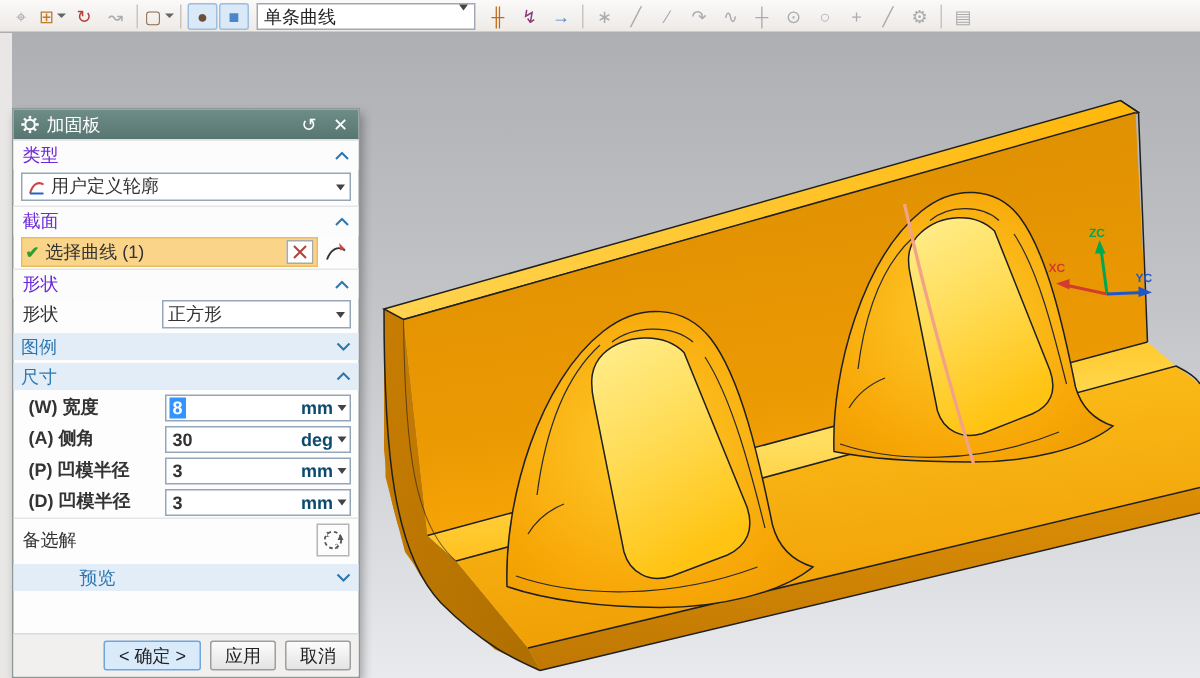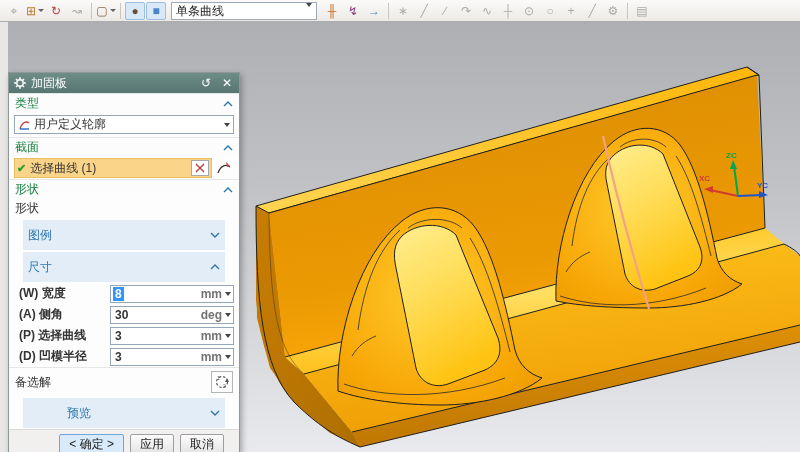--- a/index.html
+++ b/index.html
@@ -31,25 +31,25 @@
   
   .dialog { position:absolute; left:8px; top:72px; width:232px; height:380px;
     background:#FDFDFD; border:1px solid #8E9897; box-shadow:2px 3px 6px rgba(0,0,0,.3);
     display:flex; flex-direction:column; z-index:20; font-size:12px; color:#333; }
   .titlebar { height:20px; background:linear-gradient(#6E8D87,#577671); color:#fff;
     display:flex; align-items:center; gap:5px; padding:0 5px; flex:none; }
   .titlebar .title { font-size:12px; }
   .tb-btn { margin-left:auto; color:#fff; font-size:12px; width:14px; text-align:center; }
   .tb-btn + .tb-btn { margin-left:0; }
 
-  .sec-h { display:flex; align-items:center; height:20px; padding:0 6px; color:#15803d;
+  .sec-h { display:flex; align-items:center; height:20px; padding:0 6px; color:#6d28d9;
     flex:none; border-top:1px solid #E6E6E6; background:#FCFCFC; }
   .sec-h:first-of-type { border-top:none; }
   .chev { margin-left:auto; }
-  .sub-h { display:flex; align-items:center; height:30px; margin:1px 14px; padding:0 5px;
+  .sub-h { display:flex; align-items:center; height:18px; margin:1px 0; padding:0 5px;
     background:#E3EDF8; color:#2E77AE; flex:none; }
 
   .combo { display:flex; align-items:center; height:19px; border:1px solid #94A6B8;
     background:#fff; padding:0 3px; gap:3px; }
   .combo .tri { margin-left:auto; }
   .row { display:flex; align-items:center; padding:1px 5px 2px 6px; flex:none; }
   .row .combo { width:126px; margin-left:auto; }
   .type-row { padding:2px 5px 3px 5px; }
   .type-row .combo { width:100%; }
 
@@ -59,29 +59,29 @@
   .check { color:#2E9E2E; font-weight:bold; font-size:11px; }
   .mini-btn { width:18px; height:16px; background:#fff; border:1px solid #A9A9A9;
     display:flex; align-items:center; justify-content:center; margin-left:auto; }
   .pen-btn { width:20px; height:20px; display:flex; align-items:center; justify-content:center; }
 
   .dimrow { display:flex; align-items:center; height:21px; padding:0 5px 0 10px; flex:none;font-weight:bold; }
   .dimbox { margin-left:auto; width:124px; height:18px; border:1px solid #94A6B8; background:#fff;
     display:flex; align-items:center; padding:0 2px; }
   .dimbox .val { padding:0 2px; }
   .dimbox .val.sel { background:#3194FF; color:#fff; }
-  .dimbox .unit { margin-left:auto; color:#737373; padding-right:3px; }
+  .dimbox .unit { margin-left:auto; color:#0c4a6e; padding-right:3px; }
   .dimbox .tri { flex:none; }
 
   .alt-row { display:flex; align-items:center; padding:3px 6px; flex:none; }
   .alt-btn { margin-left:auto; width:22px; height:22px; border:1px solid #B5B5B5; background:#FCFCFC;
     display:flex; align-items:center; justify-content:center; }
 
   .footer { margin-top:auto; display:flex; justify-content:flex-end; gap:6px;
-    padding:4px 15px; background:#F1F0EF; border-top:1px solid #DADADA; flex:none; }
+    padding:4px 5px; background:#F1F0EF; border-top:1px solid #DADADA; flex:none; }
   .btn { height:20px; padding:0 9px; font-size:12px; color:#222;
     background:linear-gradient(#FCFCFC,#E4E4E4); border:1px solid #9E9EA0; border-radius:2px; }
   .btn.ok { background:#D9EAFB; border-color:#6FA6DC; }
 
   .left-strip { position:absolute; left:0; top:22px; width:8px; height:430px; background:#E8E7E5; z-index:15; }
 </style>
 </head>
 <body>
 
 <div class="toolbar">
@@ -333,20 +333,24 @@
   </div>
 
   <div class="sec-h">
     <span>形状</span>
     <svg class="chev" width="10" height="6">
       <path d="M1,5 L5,1 L9,5" fill="none" stroke="#2E77AE" stroke-width="1.4"></path>
       </svg>
   </div>
   <div class="row">
     <span>形状</span>
+    <div class="combo">
+      <span>正方形</span>
+      <span class="tri"></span>
+    </div>
   </div>
   <div class="sub-h">
     <span>图例</span>
     <svg class="chev" width="10" height="6">
       <path d="M1,1 L5,5 L9,1" fill="none" stroke="#2E77AE" stroke-width="1.4"></path>
       </svg>
   </div>
   <div class="sub-h">
     <span>尺寸</span>
     <svg class="chev" width="10" height="6">
@@ -364,21 +368,21 @@
   </div>
   <div class="dimrow">
     <span>(A) 侧角</span>
     <div class="dimbox">
       <span class="val">30</span>
       <span class="unit">deg</span>
       <span class="tri"></span>
     </div>
   </div>
   <div class="dimrow">
-    <span>(P) 选择曲线</span>
+    <span>(P) 凹模半径</span>
     <div class="dimbox">
       <span class="val">3</span>
       <span class="unit">mm</span>
       <span class="tri"></span>
     </div>
   </div>
   <div class="dimrow">
     <span>(D) 凹模半径</span>
     <div class="dimbox">
       <span class="val">3</span>

